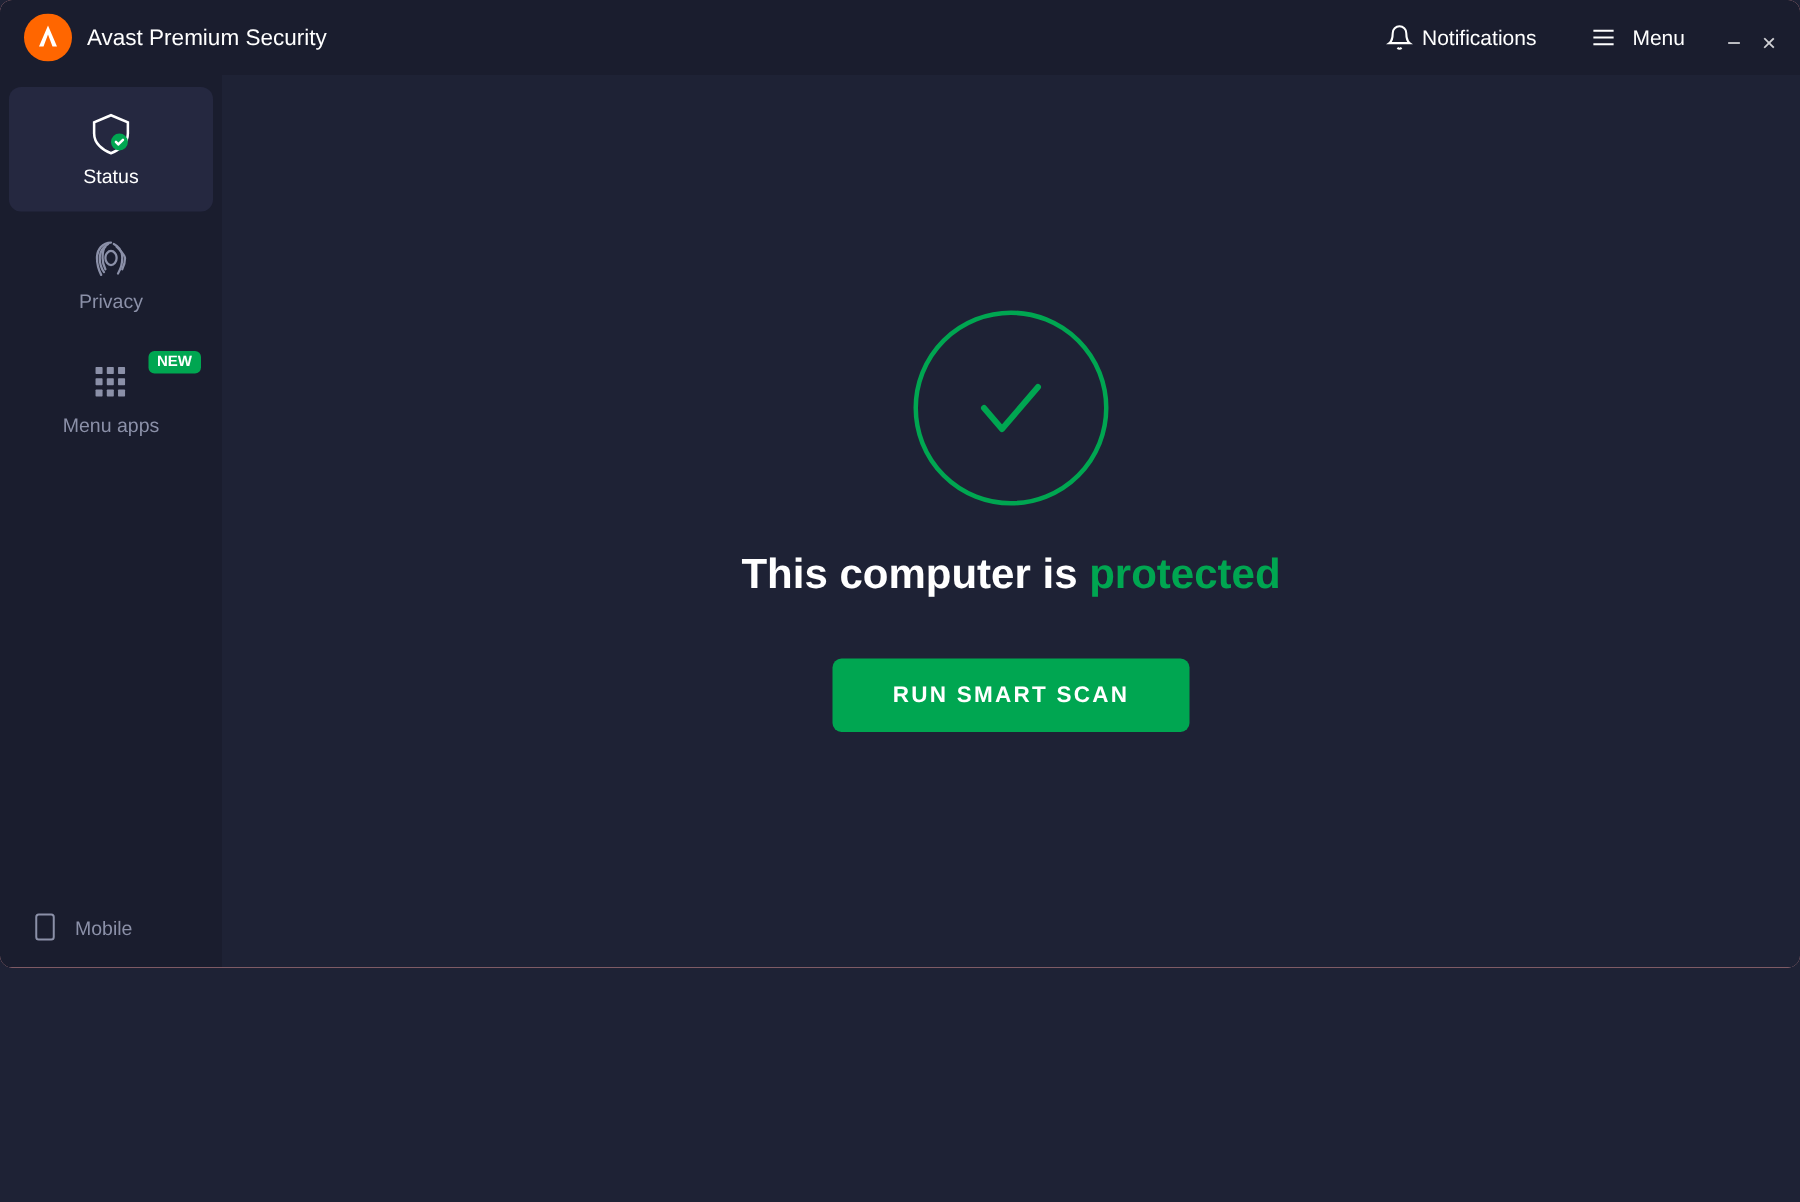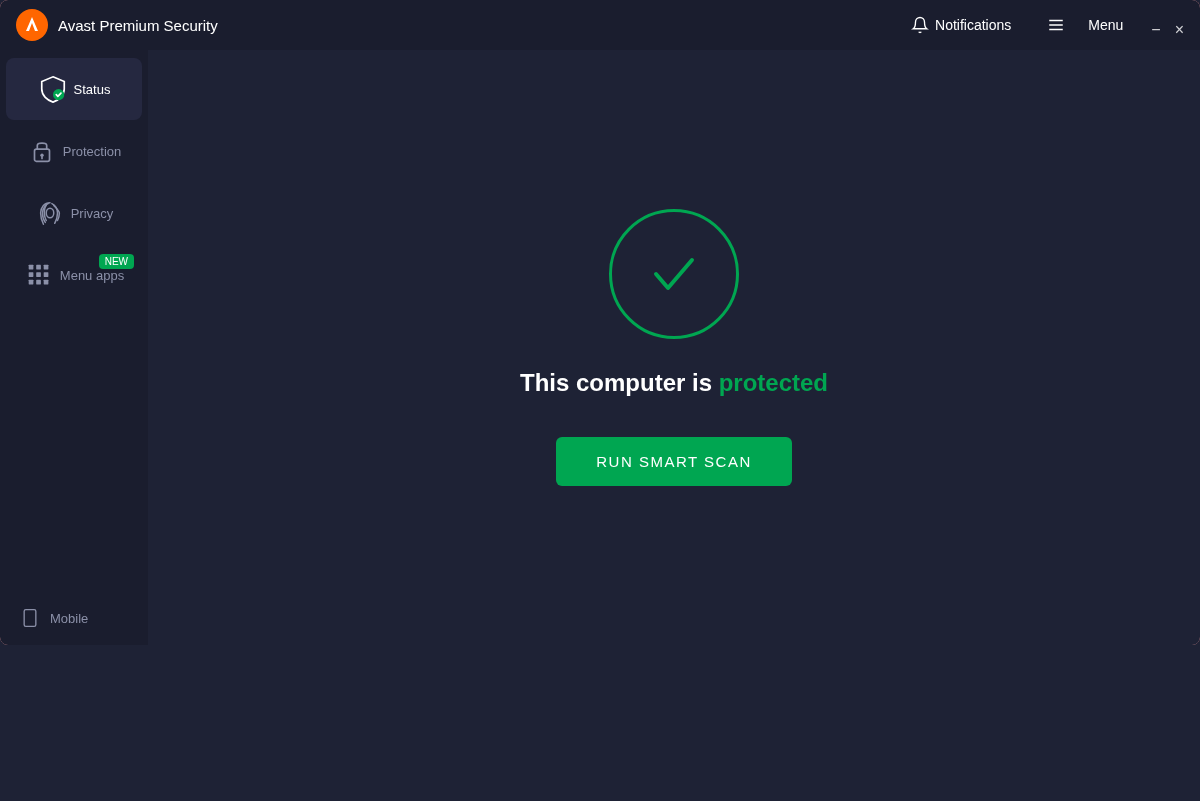--- a/index.html
+++ b/index.html
@@ -63,21 +63,21 @@
       font-size: 14px;
       cursor: pointer;
       background: none;
       border: none;
       padding: 4px 8px;
     }
 
     .menu-btn {
       display: flex;
       align-items: center;
-      gap: 23px;
+      gap: 10px;
       color: #ffffff;
       font-size: 14px;
       cursor: pointer;
       background: none;
       border: none;
       padding: 4px 8px;
     }
 
     .window-controls {
       display: flex;
@@ -108,21 +108,21 @@
       background-color: #1a1d2e;
       display: flex;
       flex-direction: column;
       align-items: center;
       padding-top: 8px;
       flex-shrink: 0;
     }
 
     .sidebar-item {
       display: flex;
-      flex-direction: row;
+      flex-direction: column;
       align-items: center;
       justify-content: center;
       width: 100%;
       padding: 16px 17px;
       cursor: pointer;
       color: #8b90a8;
       font-size: 13px;
       gap: 6px;
       position: relative;
       transition: color 0.2s;
@@ -141,21 +141,21 @@
       text-align: center;
     }
 
     .new-badge {
       position: absolute;
       top: 10px;
       right: 14px;
       background-color: #00a651;
       color: #ffffff;
       font-size: 10px;
-      font-weight: 400;
+      font-weight: 700;
       padding: 2px 6px;
       border-radius: 4px;
     }
 
     .sidebar-bottom {
       margin-top: auto;
       width: 100%;
       padding-bottom: 5px;
     }
 
@@ -187,37 +187,37 @@
       border-radius: 50%;
       border: 3px solid #00a651;
       display: flex;
       align-items: center;
       justify-content: center;
       margin-bottom: 30px;
     }
 
     .status-text {
       color: #ffffff;
-      font-size: 24px;
+      font-size: 28px;
       font-weight: 700;
       margin-bottom: 40px;
       text-align: center;
     }
 
     .status-text .green {
       color: #00a651;
     }
 
     .run-scan-btn {
       background-color: #00a651;
       color: #ffffff;
       border: none;
       padding: 16px 40px;
       font-size: 15px;
-      font-weight: 400;
+      font-weight: 700;
       letter-spacing: 1.5px;
       border-radius: 6px;
       cursor: pointer;
       text-transform: uppercase;
     }
 
     
     .sidebar-svg {
       width: 30px;
       height: 30px;
@@ -271,29 +271,20 @@
 
       <div class="sidebar-item active">
         <svg class="sidebar-svg" viewBox="0 0 32 32" fill="none" xmlns="http://www.w3.org/2000/svg">
           <path d="M16 3 L28 8 L28 16 C28 23 22 28 16 30 C10 28 4 23 4 16 L4 8 Z" stroke="white" stroke-width="1.8" fill="none"></path>
           <circle cx="22" cy="22" r="6" fill="#00a651"></circle>
           <path d="M19.5 22 L21.2 23.8 L24.5 20.5" stroke="white" stroke-width="1.8" stroke-linecap="round" stroke-linejoin="round"></path>
         </svg>
         <span class="label">Status</span>
       </div>
 
-      <div class="sidebar-item">
-        <svg class="sidebar-svg" viewBox="0 0 32 32" fill="none" xmlns="http://www.w3.org/2000/svg">
-          <rect x="8" y="14" width="16" height="13" rx="2" stroke="#8b90a8" stroke-width="1.8" fill="none"></rect>
-          <path d="M11 14 L11 10 C11 6.7 21 6.7 21 10 L21 14" stroke="#8b90a8" stroke-width="1.8" fill="none"></path>
-          <circle cx="16" cy="20.5" r="1.8" fill="#8b90a8"></circle>
-          <line x1="16" y1="22.3" x2="16" y2="24" stroke="#8b90a8" stroke-width="1.8" stroke-linecap="round"></line>
-        </svg>
-        <span class="label">Protection</span>
-      </div>
 
       <div class="sidebar-item">
         <svg class="sidebar-svg" viewBox="0 0 32 32" fill="none" xmlns="http://www.w3.org/2000/svg">
           <path d="M12 8 C12 8 10 10 10 16 C10 20 12 24 12 24" stroke="#8b90a8" stroke-width="1.6" fill="none" stroke-linecap="round"></path>
           <path d="M14 6 C14 6 8 9 8 16 C8 22 11 26 11 26" stroke="#8b90a8" stroke-width="1.6" fill="none" stroke-linecap="round"></path>
           <path d="M16 5 C10 5 6 10 6 16 C6 22 9 28 9 28" stroke="#8b90a8" stroke-width="1.6" fill="none" stroke-linecap="round"></path>
           <path d="M18 6 C22 8 24 12 24 16 C24 22 21 27 21 27" stroke="#8b90a8" stroke-width="1.6" fill="none" stroke-linecap="round"></path>
           <path d="M20 8 C23 11 26 14 26 16 C26 20 24 24 24 24" stroke="#8b90a8" stroke-width="1.6" fill="none" stroke-linecap="round"></path>
           <path d="M16 11 C14 11 12 13 12 16 C12 19 14 21 16 21 C18 21 20 19 20 16 C20 13 18 11 16 11" stroke="#8b90a8" stroke-width="1.6" fill="none"></path>
         </svg>

